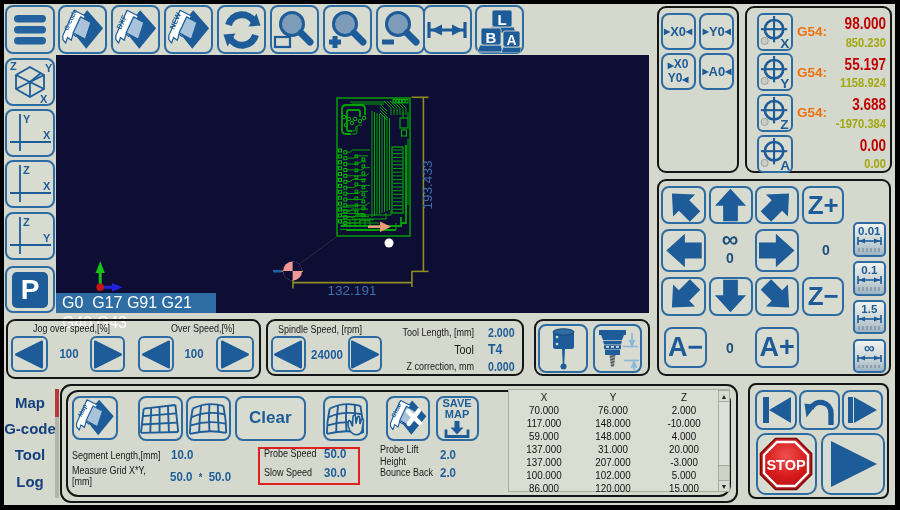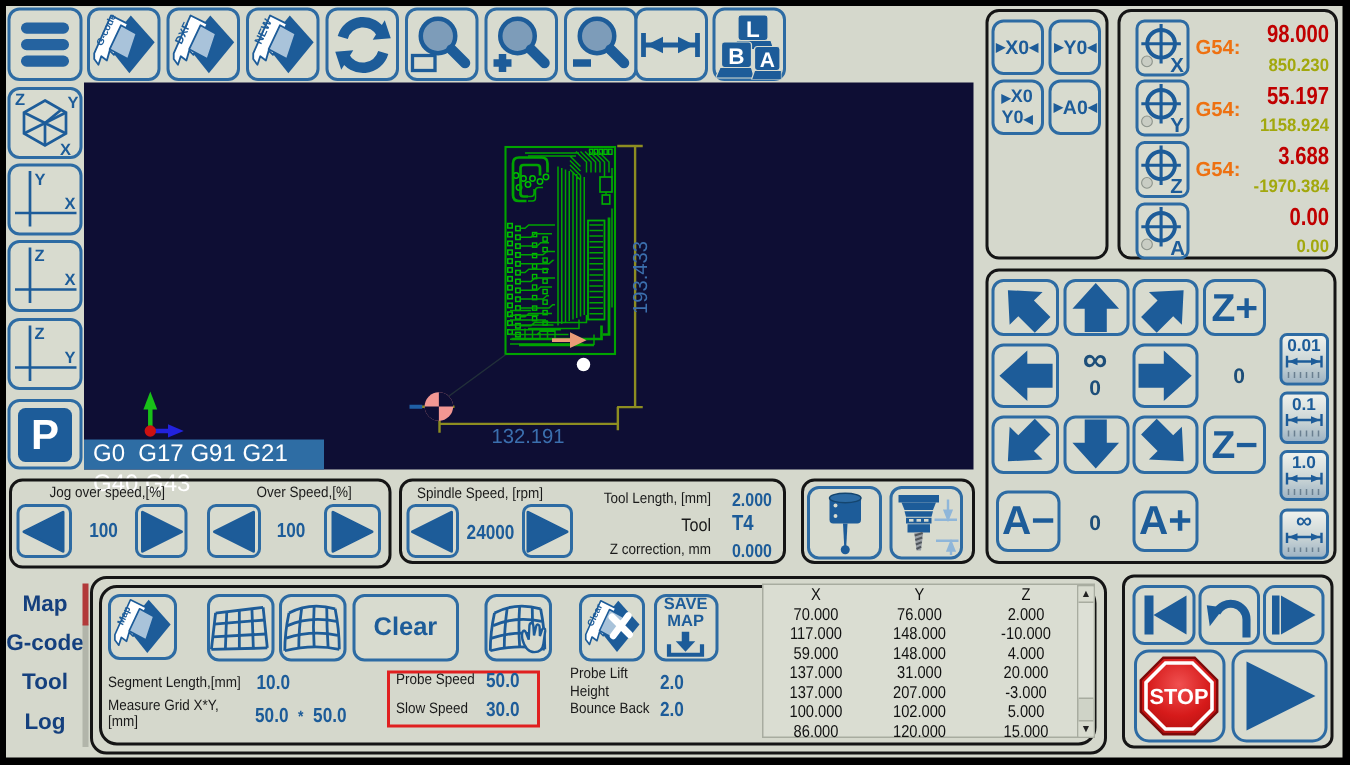--- a/index.html
+++ b/index.html
@@ -430,21 +430,21 @@
           <polygon points="24,4 18,1.5 18,6.5" fill="#1d5c99"></polygon>
           <g stroke="#6a7f90" stroke-width="1">
             <line x1="3" y1="11" x2="3" y2="15"></line>
             <line x1="7" y1="11" x2="7" y2="15"></line>
             <line x1="11" y1="11" x2="11" y2="15"></line>
             <line x1="15" y1="11" x2="15" y2="15"></line>
             <line x1="19" y1="11" x2="19" y2="15"></line>
             <line x1="23" y1="11" x2="23" y2="15"></line>
           </g>
         </svg></div>
-  <div class="ruler" style="left:848.8px;top:295.8px;"><span>1.0</span><svg width="27" height="16" viewBox="0 0 27 16">
+  <div class="ruler" style="left:848.8px;top:295.8px;"><span>1.5</span><svg width="27" height="16" viewBox="0 0 27 16">
           <line x1="2" y1="4" x2="25" y2="4" stroke="#1d5c99" stroke-width="1.6"></line>
           <line x1="2" y1="0" x2="2" y2="8" stroke="#1d5c99" stroke-width="1.6"></line>
           <line x1="25" y1="0" x2="25" y2="8" stroke="#1d5c99" stroke-width="1.6"></line>
           <polygon points="3,4 9,1.5 9,6.5" fill="#1d5c99"></polygon>
           <polygon points="24,4 18,1.5 18,6.5" fill="#1d5c99"></polygon>
           <g stroke="#6a7f90" stroke-width="1">
             <line x1="3" y1="11" x2="3" y2="15"></line>
             <line x1="7" y1="11" x2="7" y2="15"></line>
             <line x1="11" y1="11" x2="11" y2="15"></line>
             <line x1="15" y1="11" x2="15" y2="15"></line>

